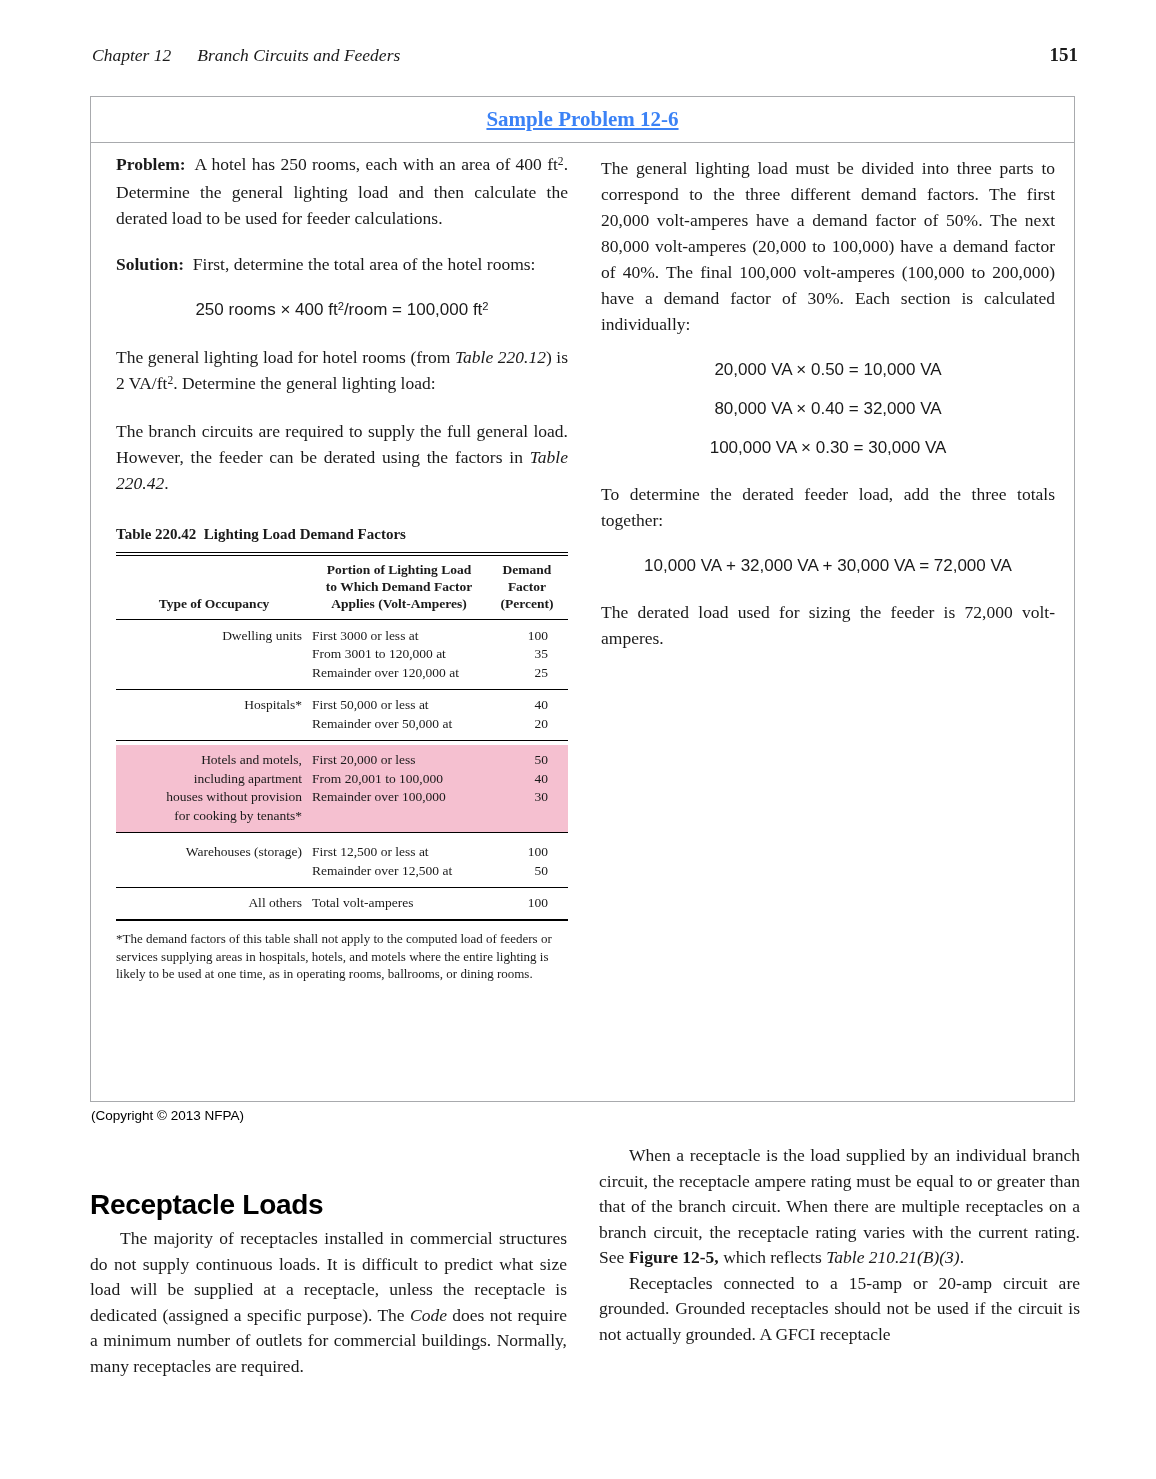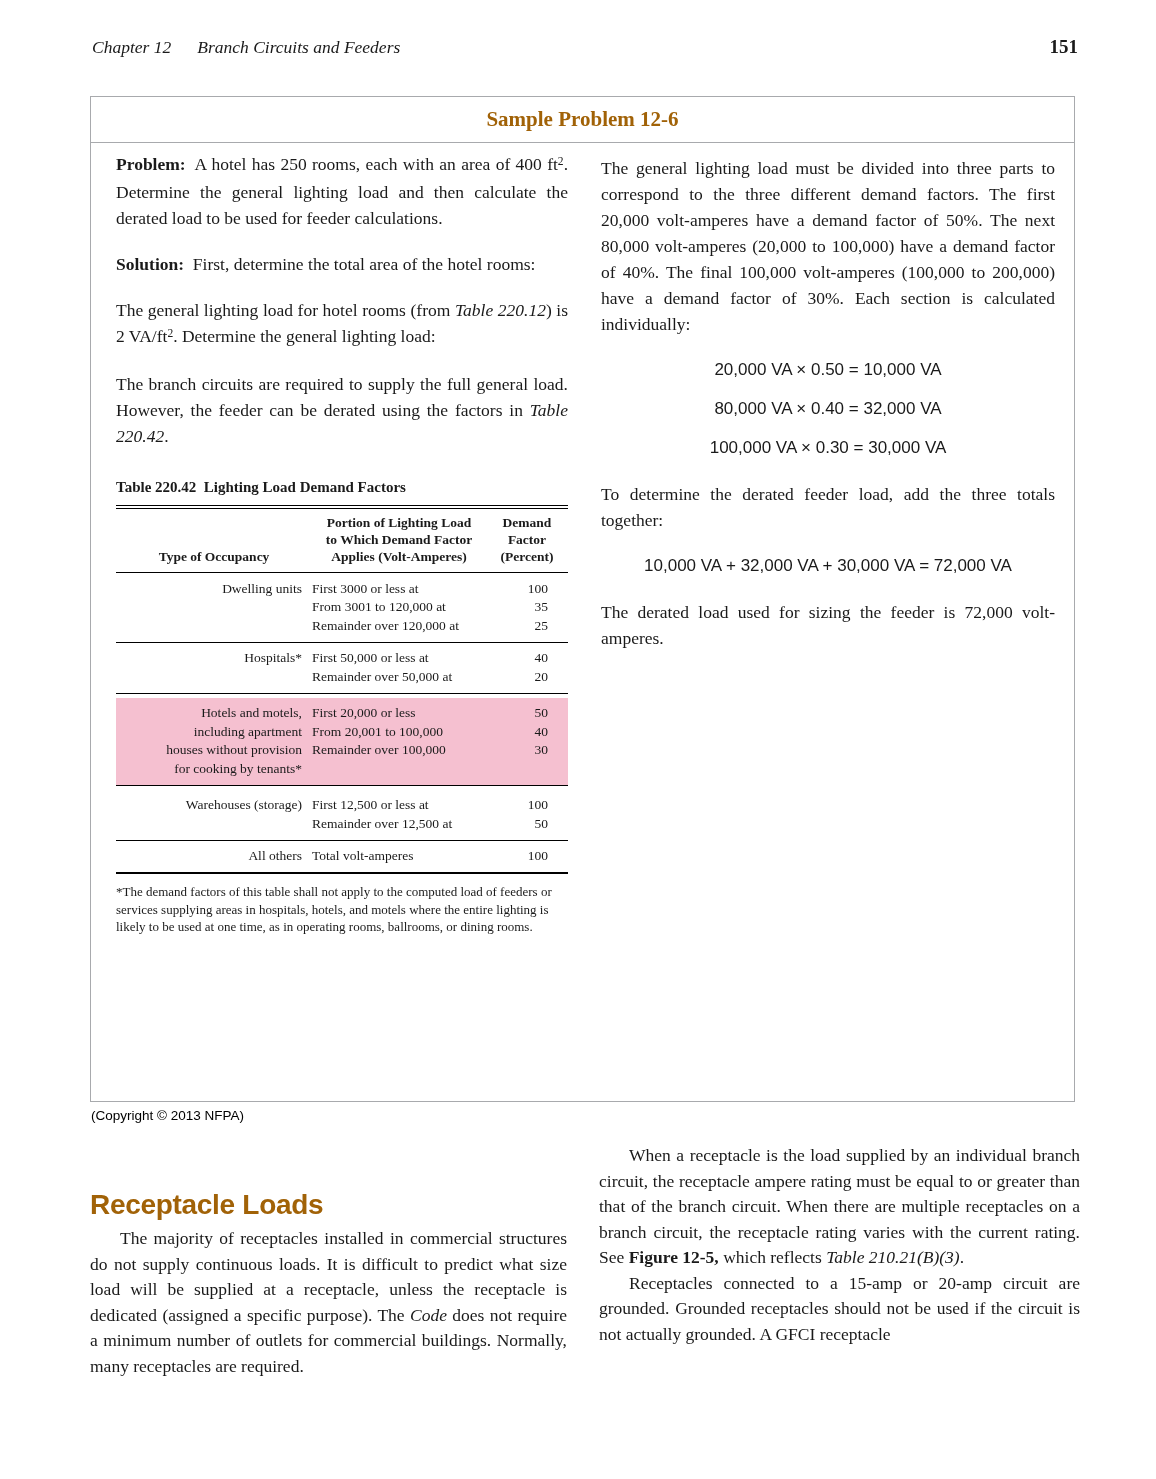--- a/index.html
+++ b/index.html
@@ -8,21 +8,21 @@
     width: 1156px; height: 1479px;
     background: #ffffff;
     position: relative;
     font-family: "Liberation Serif", serif;
     color: #1a1a1a;
     overflow: hidden;
   }
 
   
   .page-header {
-    position: absolute; left: 92px; top: 36px; width: 986px;
+    position: absolute; left: 92px; top: 44px; width: 986px;
     display: flex; justify-content: space-between; align-items: baseline;
   }
   .chapter-label { font-style: italic; font-size: 17.5px; }
   .chapter-label .gap { display: inline-block; width: 26px; }
   .page-number { font-weight: bold; font-size: 19px; }
 
   
   .sample-box {
     position: absolute; left: 90px; top: 96px; width: 985px; height: 1006px;
     border: 1.5px solid #a8aaad; background: #fff;
@@ -76,21 +76,21 @@
   .tbl-foot { font-size: 13px; line-height: 17.5px; margin-top: 9px; text-align: left; }
 
   
   .nfpa-credit {
     position: absolute; left: 91px; top: 1108px;
     font-family: "Liberation Sans", sans-serif; font-size: 13.5px; color: #000000;
   }
   .section-heading {
     position: absolute; left: 90px; top: 1170px;
     font-family: "Liberation Sans", sans-serif; font-weight: bold;
-    font-size: 28px; color: #a16207; letter-spacing: -0.3px;
+    font-size: 28px; color: #000000; letter-spacing: -0.3px;
   }
   .bottom-left  { position: absolute; left: 90px;  top: 1226px; width: 477px; }
   .bottom-right { position: absolute; left: 599px; top: 1143px; width: 481px; }
   .body-para { font-size: 17.5px; line-height: 25.5px; text-align: justify; margin: 0; }
   .body-para.indent { text-indent: 30px; }
 
   .page-footer {
     position: absolute; left: 91px; top: 1481px;
     font-family: "Liberation Sans", sans-serif; font-size: 13.5px; color: #ec4899;
   }
@@ -99,25 +99,26 @@
 <body>
 
 <div class="page-header">
   <div class="chapter-label">
     <span>Chapter 12</span><span class="gap"></span><span>Branch Circuits and Feeders</span>
   </div>
   <div class="page-number">151</div>
 </div>
 
 <div class="sample-box">
-  <div class="sample-title-bar" style="color: #a16207;">Sample Problem 12-6</div>
+  <div class="sample-title-bar" style="color: #3b82f6; text-decoration: underline;">Sample Problem 12-6</div>
 
   <div class="col-left">
     <p class="para"><span class="rt-b">Problem:</span><span> A hotel has 250 rooms, each with an area of 400 ft</span><span class="rt-sup">2</span><span>. Determine the general lighting load and then calculate the derated load to be used for feeder calculations.</span></p>
     <p class="para"><span class="rt-b">Solution:</span><span> First, determine the total area of the hotel rooms:</span></p>
+    <div class="eq"><span>250 rooms × 400 ft</span><span class="rt-sup">2</span><span>/room = 100,000 ft</span><span class="rt-sup">2</span></div>
     <p class="para"><span>The general lighting load for hotel rooms (from </span><span class="rt-i">Table 220.12</span><span>) is 2 VA/ft</span><span class="rt-sup">2</span><span>. Determine the general lighting load:</span></p>
     <p class="para"><span>The branch circuits are required to supply the full general load. However, the feeder can be derated using the factors in </span><span class="rt-i">Table 220.42</span><span>.</span></p>
 
     <div class="tbl">
       <div class="tbl-title">Table 220.42 Lighting Load Demand Factors</div>
       <div class="tbl-double-rule"></div>
       <div class="tbl-header" id="tbl-header">
           <div class="c1">
             <div>Type of Occupancy</div>
           </div>

